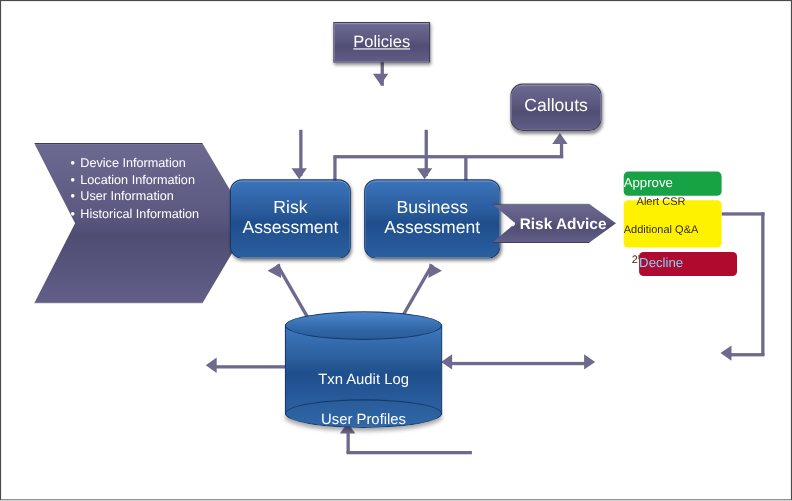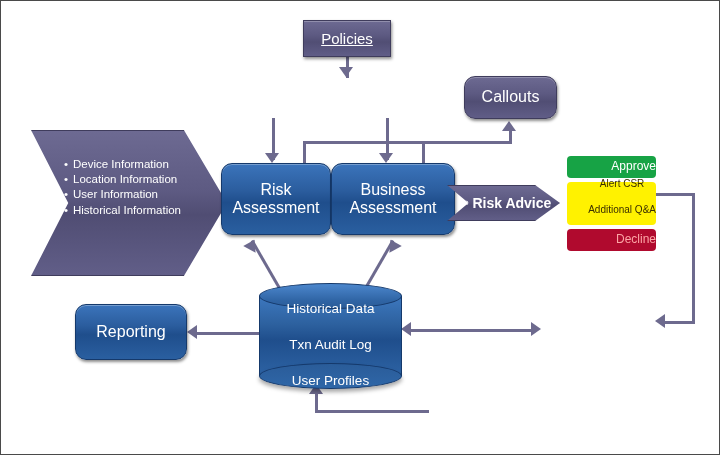--- a/index.html
+++ b/index.html
@@ -61,24 +61,24 @@
     border:1px solid #15396b;box-sizing:border-box;
     box-shadow:0 3px 4px rgba(0,0,0,.35);
   }
   .cyl .label{
     position:absolute;left:0;right:0;top:0;bottom:0;
     display:flex;align-items:center;justify-content:center;
     color:#fff;text-align:center;z-index:3;
   }
 
   
-  .tile{position:absolute;box-sizing:border-box;display:flex;align-items:center;justify-content:flex-end;text-align:center;border-radius:4px;}
+  .tile{position:absolute;box-sizing:border-box;display:flex;align-items:center;justify-content:flex-start;text-align:center;border-radius:4px;}
   .tile.approve{background:#17A345;color:#fff;}
   .tile.alert{background:#FFF200;color:#3a2f00;}
-  .tile.decline{background:#B00A2E;color:#fca5a5;}
+  .tile.decline{background:#B00A2E;color:#7dd3fc;margin-left:14px;}
 
   
   .bullets{
     position:absolute;z-index:4;color:#fff;
     font-size:11.5px;line-height:1.32;
   }
   .bullets div{padding-left:9px;position:relative;}
   .bullets div:before{content:"\2022";position:absolute;left:0;top:0;}
 
   
@@ -134,33 +134,33 @@
   <div class="ln hl" style="left:655px;top:192px;width:39px;"></div>
   <div class="ln vl" style="left:691px;top:192px;height:130px;"></div>
   <div class="ln hl" style="left:663px;top:320px;width:31px;"></div>
   <div class="ah left" style="left:654px;top:313px;"></div>
 
   <div class="node purple" style="left:302px;top:19px;width:88px;height:37px;text-decoration:underline;">
     <span class="txt" style="font-size:15px;">Policies</span>
   </div>
 
 
-  <div class="node purple round" style="left:463px;top:75px;width:93px;height:43px;">
+  <div class="node purple round" style="left:463px;top:75px;width:83px;height:43px;">
     <span class="txt" style="font-size:16px;">Callouts</span>
   </div>
 
   <div class="node chev" style="left:30px;top:129px;width:196px;height:146px;"></div>
-  <div class="bullets" style="left:63px;top:156px;width:124px;">
+  <div class="bullets" style="left:63px;top:141px;width:124px;">
     <div><span>Device Information</span></div>
     <div><span>Location Information</span></div>
     <div><span>User Information</span></div>
     <div><span>Historical Information</span></div>
   </div>
 
-  <div class="node blue" style="left:220px;top:162px;width:110px;height:72px;">
+  <div class="node blue" style="left:208px;top:162px;width:110px;height:72px;">
     <span class="txt" style="font-size:16px;">Risk
 Assessment</span>
   </div>
 
   <div class="node blue" style="left:330px;top:162px;width:124px;height:72px;">
     <span class="txt" style="font-size:16px;">Business
 Assessment</span>
   </div>
 
   <div class="node chev" style="left:446px;top:184px;width:113px;height:36px;">
@@ -176,31 +176,28 @@
       <span>Alert CSR</span><br>
       <span>Additional Q&amp;A</span><br>
       <span>2</span><sup>nd</sup><span> Channel</span>
     </span>
   </div>
 
   <div class="tile decline" style="left:566px;top:228px;width:89px;height:22px;">
     <span class="txt" style="font-size:12px;">Decline</span>
   </div>
 
-  <div class="node blue" style="left:74px;top:303px;width:112px;height:56px;">
-    <span class="txt" style="font-size:16px;">Reporting</span>
-  </div>
 
   <div class="cyl" style="left:258px;top:282px;width:143px;height:106px;">
     <div class="body"></div>
     <div class="bot"></div>
     <div class="top"></div>
     <div class="label">
       <span class="txt" style="font-size:13.5px;line-height:1.35;">
-        <span>Historical Data</span><br>
+        <br>
         <span>Txn Audit Log</span><br>
         <span>User Profiles</span>
       </span>
     </div>
   </div>
 
 
 
 </div>
 

